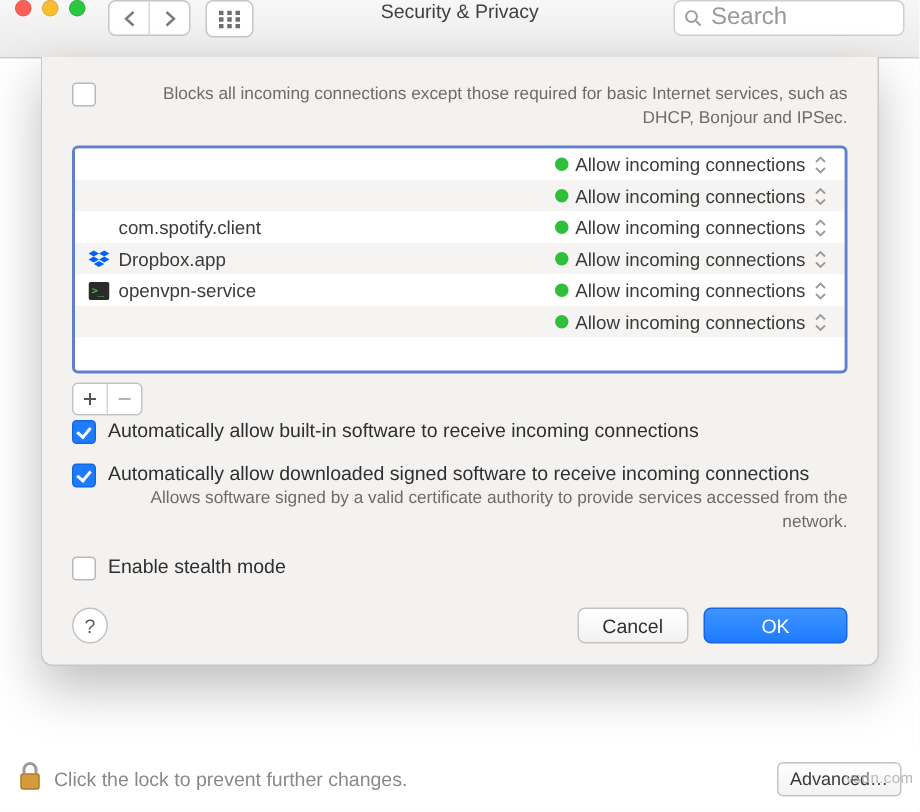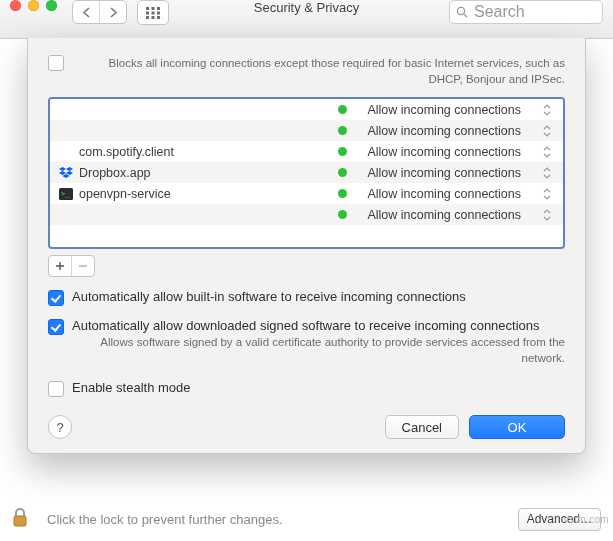--- a/index.html
+++ b/index.html
@@ -152,21 +152,21 @@
     width:15px; height:15px;
     margin-right:6px;
     flex:none;
     display:flex; align-items:center; justify-content:center;
   }
   .appname { color:#3b3b3b; }
   .right {
     margin-left:auto;
     display:flex;
     align-items:center;
-    gap:20px;
+    gap:4px;
     color:#3b3b3b;
   }
   .statusdot {
     width:9px; height:9px; border-radius:50%;
     background:#2fbf3a;
   }
   .stepper {
     width:12px;
     color:#9a9a9a;
     display:flex; flex-direction:column; align-items:center;
@@ -182,21 +182,21 @@
     overflow:hidden;
     background:#fff;
   }
   .arbtn {
     width:22px; height:20px;
     display:flex; align-items:center; justify-content:center;
     color:#555;
   }
   .arbtn + .arbtn { border-left:1px solid #d6d5d4; color:#b5b4b3; }
 
-  .section { margin-top:12px; }
+  .section { margin-top:2px; }
 
   .footer {
     display:flex;
     align-items:center;
     margin-top:18px;
   }
   .helpbtn {
     width:22px; height:22px;
     border-radius:50%;
     background:#fff;
@@ -227,21 +227,20 @@
   .bottombar {
     position:absolute;
     left:0; right:0; bottom:0;
     height:44px;
     display:flex;
     align-items:center;
     padding:0 12px;
     color:#8a8988;
     font-size:13px;
     background:#fff;
-    gap:11px;
   }
   .lockicon { margin-right:8px; }
   .advbtn {
     margin-left:auto;
     height:21px;
     border:1px solid #c4c3c2;
     border-radius:4px;
     background:linear-gradient(#ffffff,#f3f2f1);
     padding:0 8px;
     font-size:12px;

